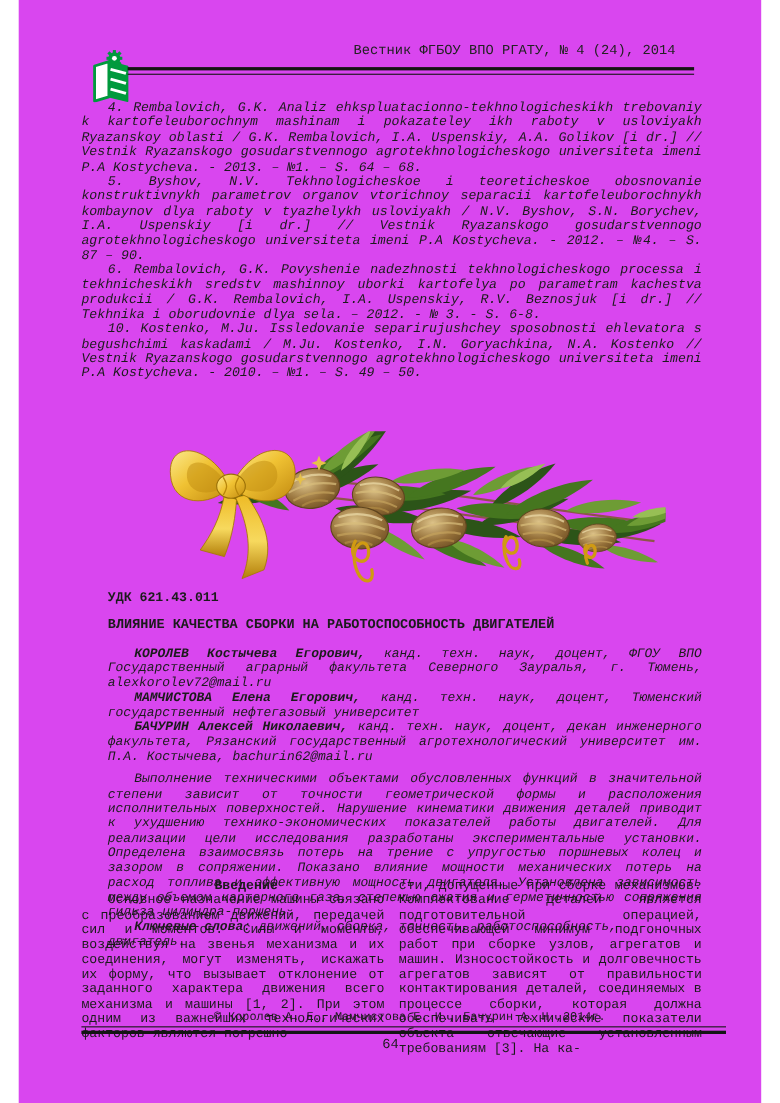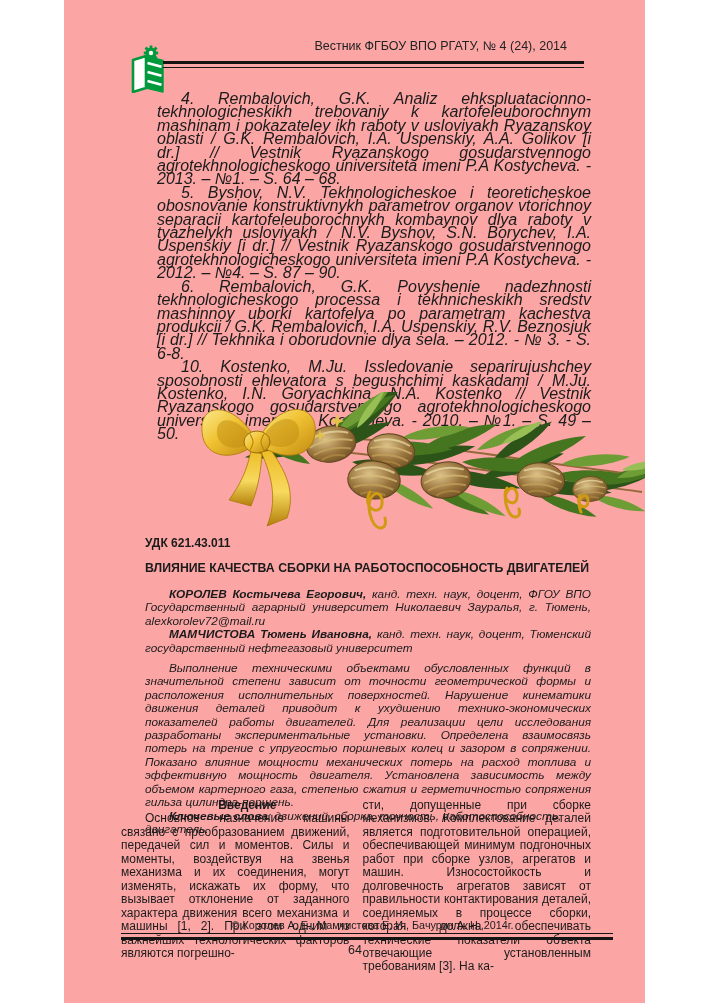--- a/index.html
+++ b/index.html
@@ -1,28 +1,28 @@
 <!DOCTYPE html>
 <html lang="ru"><head>
 <meta charset="utf-8">
 <style>
   html,body{margin:0;padding:0;background:#ffffff;}
   .page{
-    position:relative;width:581px;height:1003px;background:#fca5a5;
-    color:#1b1b1b;font-family:Liberation Sans, sans-serif;
+    position:relative;width:675px;height:1003px;background:#d946ef;
+    color:#1b1b1b;font-family:Liberation Mono, monospace;
     overflow:hidden;margin:0 auto;
   }
   
   .logo{position:absolute;left:66px;top:45px;width:36px;height:48px;}
   .journal-title{position:absolute;top:39px;right:78px;font-size:12.5px;color:#222;white-space:nowrap;}
   .header-rule{position:absolute;left:99px;right:61px;top:61px;height:3px;
     border-top:3px solid #141414;border-bottom:1.5px solid #141414;}
   
   .references{position:absolute;left:57px;right:54px;top:92px;
-    font-style:italic;font-size:16px;line-height:13.4px;text-align:justify;margin-left:36px;}
+    font-style:italic;font-size:12px;line-height:13.4px;text-align:justify;}
   .references p{margin:0;text-indent:24px;}
   
   .garland{position:absolute;left:128px;top:392px;width:460px;height:153px;}
   .garland svg{display:block;width:100%;height:100%;}
   
   .article{position:absolute;left:57px;right:54px;top:536px;margin-left:24px;}
   .udk{font-weight:bold;font-size:12px;margin:0 0 11px 0;}
   .paper-title{font-weight:bold;font-size:12.3px;text-align:left;margin:0 0 13px 0;}
   .author{font-style:italic;font-size:11.8px;line-height:13.4px;text-align:justify;text-indent:24px;margin:0;}
   .author .a-name{font-weight:bold;}
@@ -187,22 +187,23 @@
         <path d="M145,22 l2,5 5,2 -5,2 -2,5 -2,-5 -5,-2 5,-2 Z"></path>
         <path d="M128,38 l1.5,4 4,1.5 -4,1.5 -1.5,4 -1.5,-4 -4,-1.5 4,-1.5 Z"></path>
       </g>
     </svg>
   </div>
 
   <section class="article">
     <p class="udk">УДК 621.43.011</p>
     <h1 class="paper-title">ВЛИЯНИЕ КАЧЕСТВА СБОРКИ НА РАБОТОСПОСОБНОСТЬ ДВИГАТЕЛЕЙ</h1>
 
-    <p class="author"><span class="a-name">КОРОЛЕВ Костычева Егорович,</span><span> канд. техн. наук, доцент, ФГОУ ВПО Государственный аграрный университет Николаевич Зауралья, г. Тюмень, alexkorolev72@mail.ru</span></p>
-    <p class="author"><span class="a-name">МАМЧИСТОВА Тюмень Ивановна,</span><span> канд. техн. наук, доцент, Тюменский государственный нефтегазовый университет</span></p>
+    <p class="author"><span class="a-name">КОРОЛЕВ Костычева Егорович,</span><span> канд. техн. наук, доцент, ФГОУ ВПО Государственный аграрный факультета Северного Зауралья, г. Тюмень, alexkorolev72@mail.ru</span></p>
+    <p class="author"><span class="a-name">МАМЧИСТОВА Елена Егорович,</span><span> канд. техн. наук, доцент, Тюменский государственный нефтегазовый университет</span></p>
+    <p class="author"><span class="a-name">БАЧУРИН Алексей Николаевич,</span><span> канд. техн. наук, доцент, декан инженерного факультета, Рязанский государственный агротехнологический университет им. П.А. Костычева, bachurin62@mail.ru</span></p>
 
     <p class="abstract">Выполнение техническими объектами обусловленных функций в значительной степени зависит от точности геометрической формы и расположения исполнительных поверхностей. Нарушение кинематики движения деталей приводит к ухудшению технико-экономических показателей работы двигателей. Для реализации цели исследования разработаны экспериментальные установки. Определена взаимосвязь потерь на трение с упругостью поршневых колец и зазором в сопряжении. Показано влияние мощности механических потерь на расход топлива и эффективную мощность двигателя. Установлена зависимость между объемом картерного газа, степенью сжатия  и герметичностью сопряжения гильза цилиндра-поршень.</p>
     <p class="keywords"><span class="kw-label">Ключевые слова</span><span>: движений, сборка, точность, работоспособность, двигатель.</span></p>
   </section>
 
   <section class="columns">
     <div class="col col-left">
       <p class="intro-heading">Введение</p>
       <p>Основное назначение машины связано с преобразованием движений, передачей сил и моментов. Силы и моменты, воздействуя на звенья механизма и их соединения, могут изменять, искажать их форму, что вызывает отклонение от заданного характера движения всего механизма и машины [1, 2]. При этом одним из важнейших технологических факторов являются погрешно-</p>
     </div>

